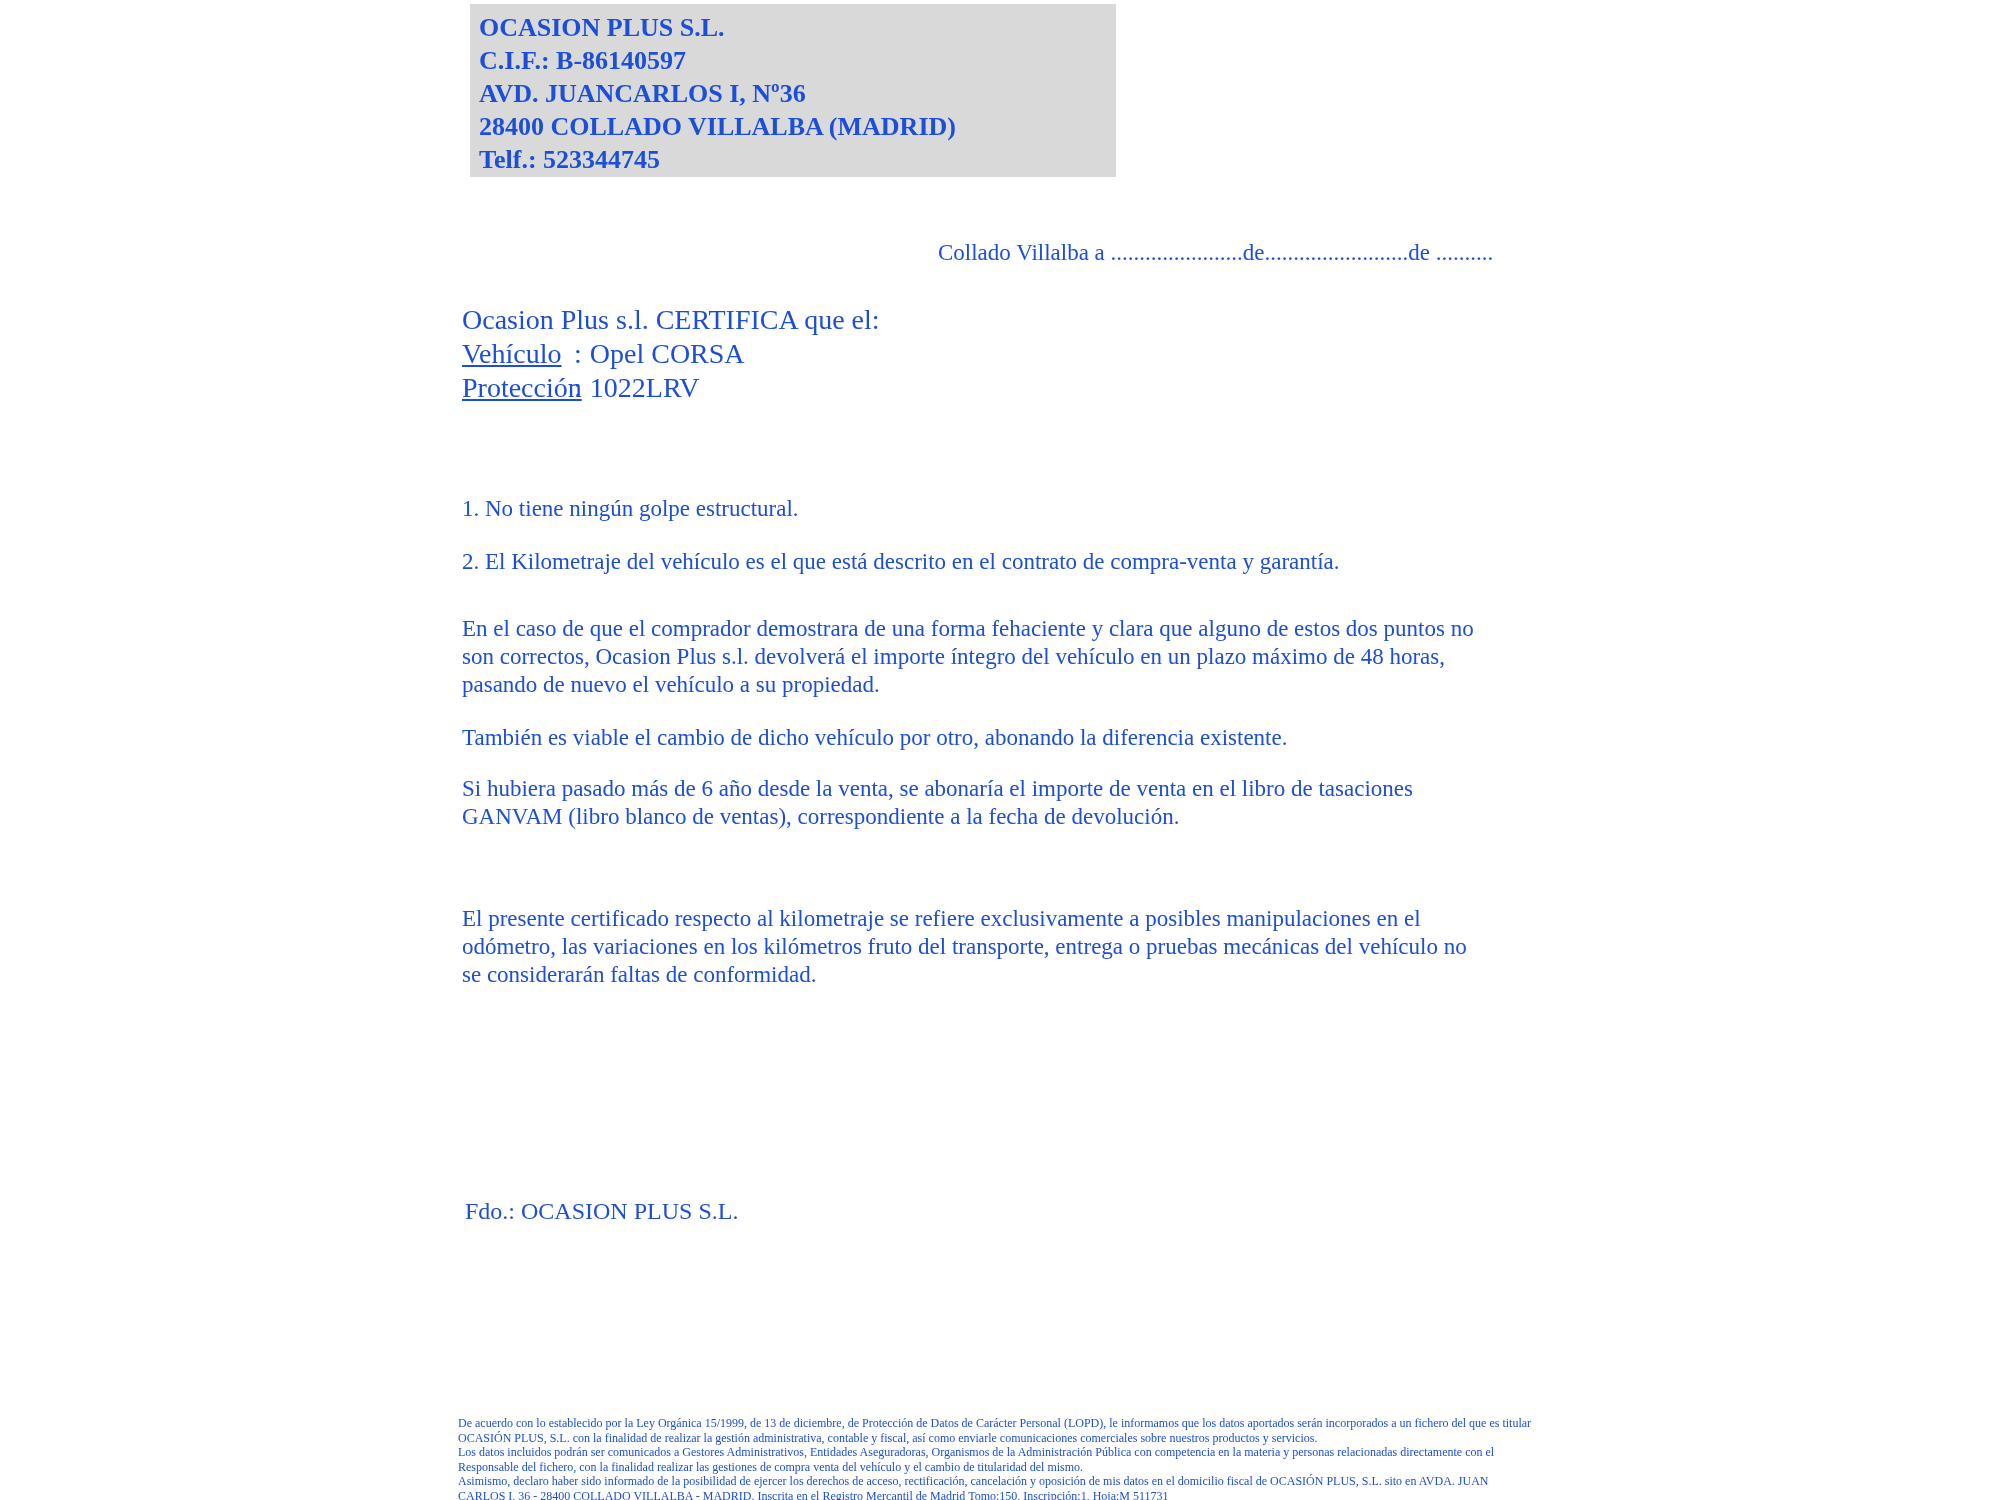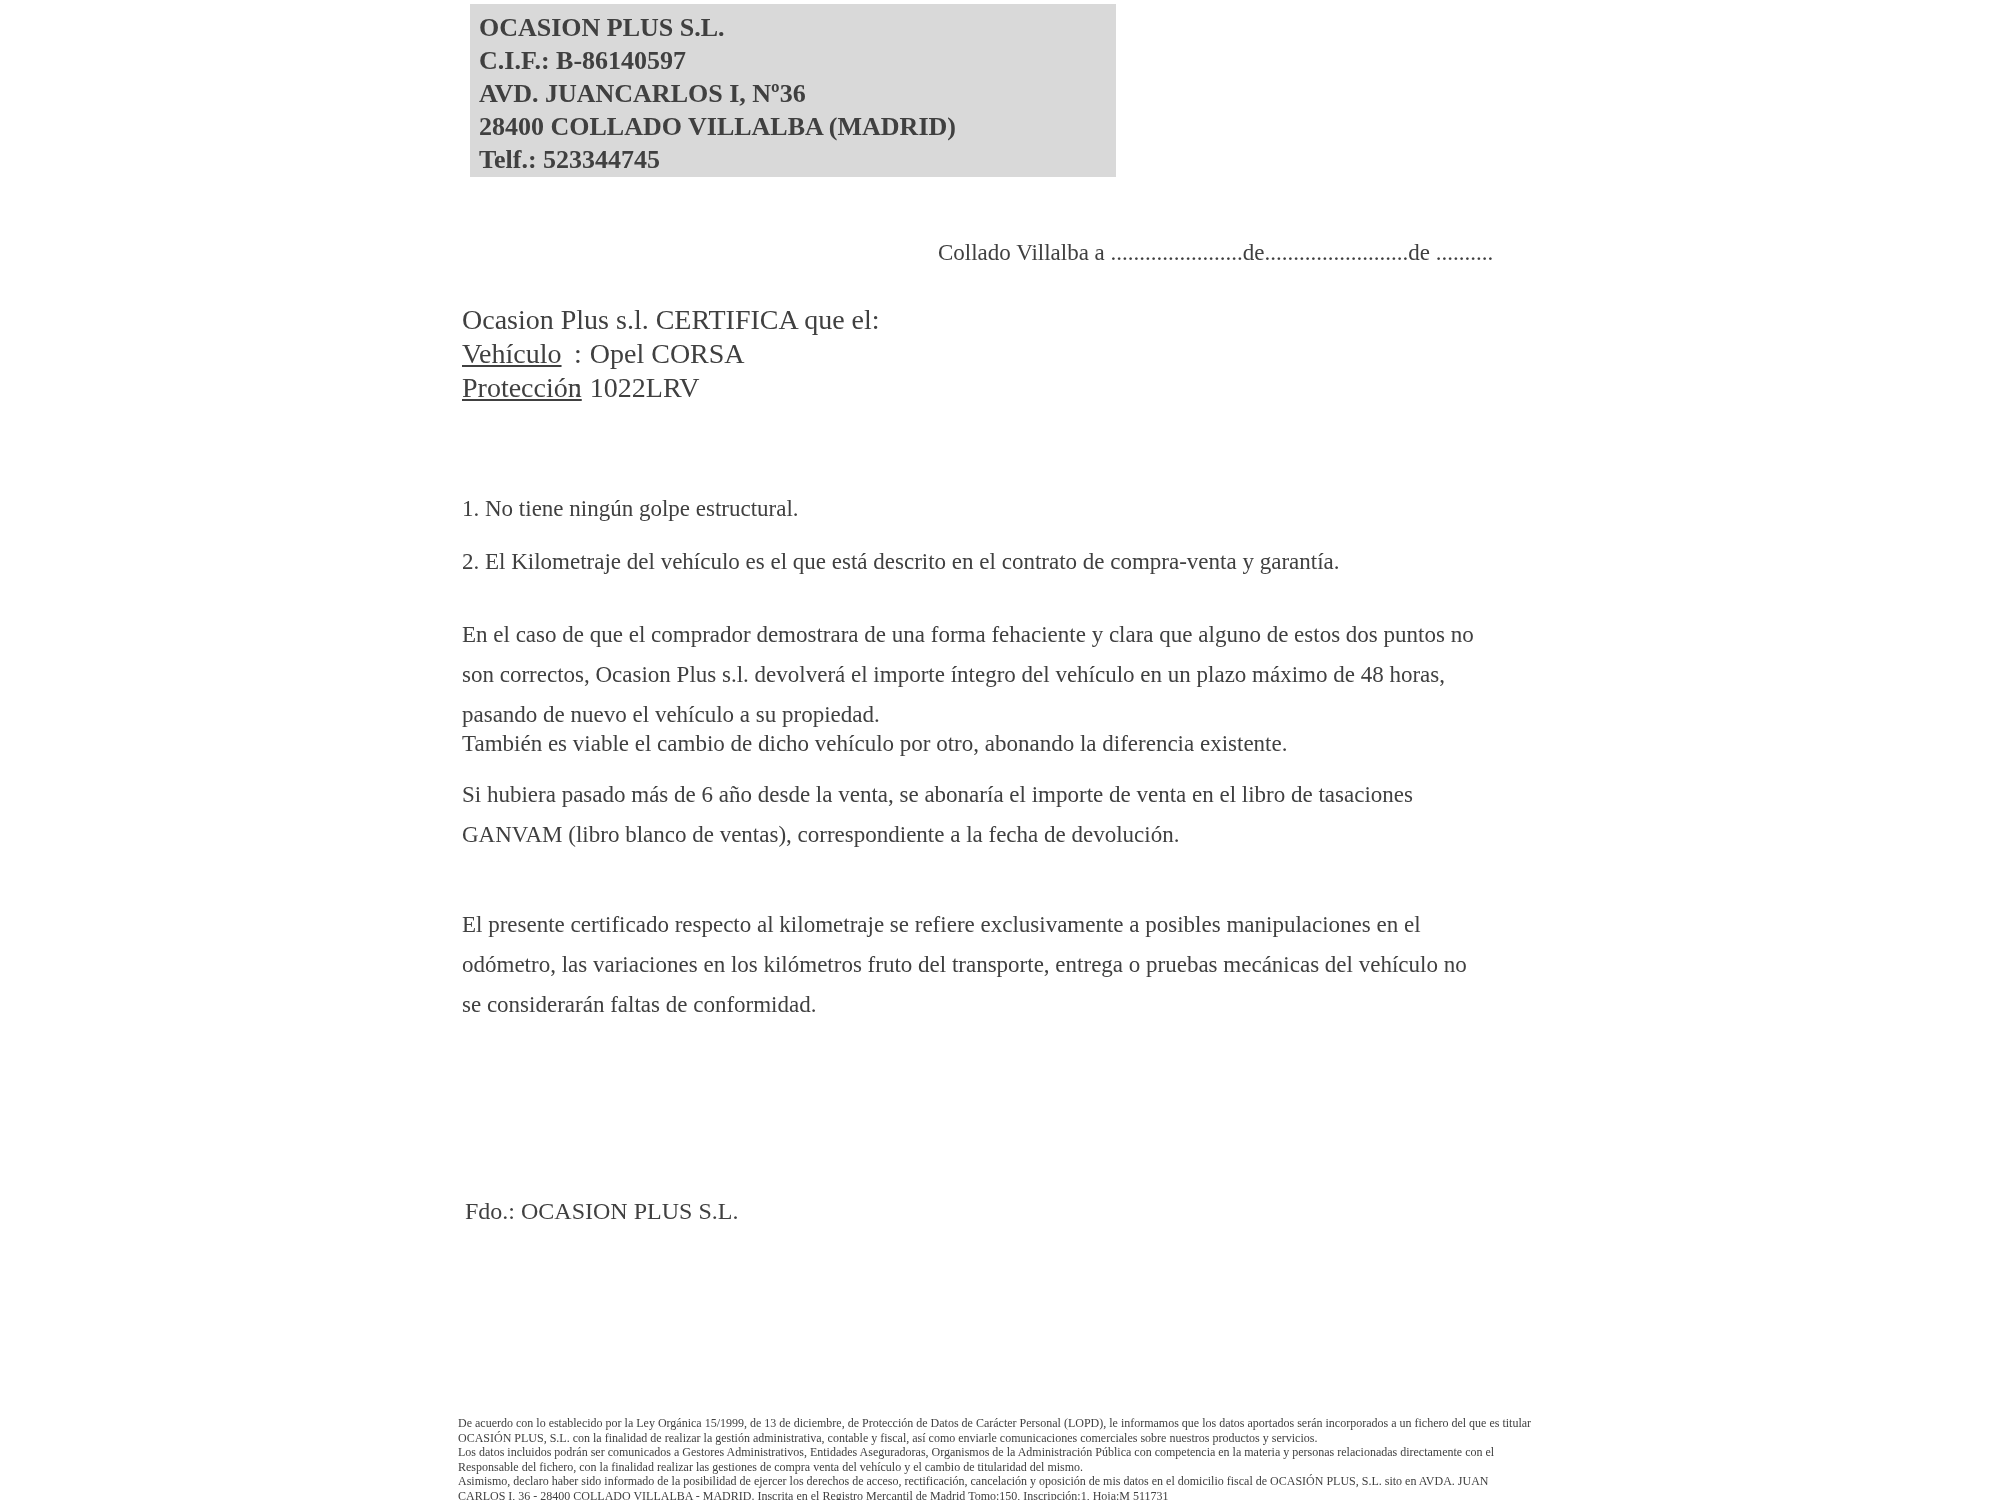--- a/index.html
+++ b/index.html
@@ -1,20 +1,20 @@
 <!DOCTYPE html>
 <html><head>
 <meta charset="utf-8">
 <style>
   html,body{margin:0;padding:0;background:#ffffff;}
   .page{
     position:relative;
     width:2000px;height:1500px;
     background:#ffffff;
-    color:#404040;
+    color:#1d4ed8;
     font-family:"Liberation Serif", serif;
     overflow:hidden;
   }
   .company-header{
     position:absolute;left:470px;top:4px;
     width:646px;height:173px;
     background:#d9d9d9;
     box-sizing:border-box;
     padding:7px 0 0 9px;
   }
@@ -39,21 +39,21 @@
   .field-label .lbl-text{text-decoration:underline;}
   .field-value{padding-left:8px;}
   .point{
     position:absolute;left:462px;
     font-size:23px;white-space:pre;margin-top:42px;
   }
   .point1{top:454px;}
   .point2{top:507px;}
   .para{
     position:absolute;left:462px;
-    font-size:23px;line-height:40px;
+    font-size:23px;line-height:28px;
     white-space:pre;
   }
   .paraA{top:615px;}
   .paraB{top:724px;}
   .paraC{top:775px;}
   .paraD{top:905px;}
   .signature{
     position:absolute;left:465px;top:1198px;
     font-size:24px;white-space:pre;
   }

